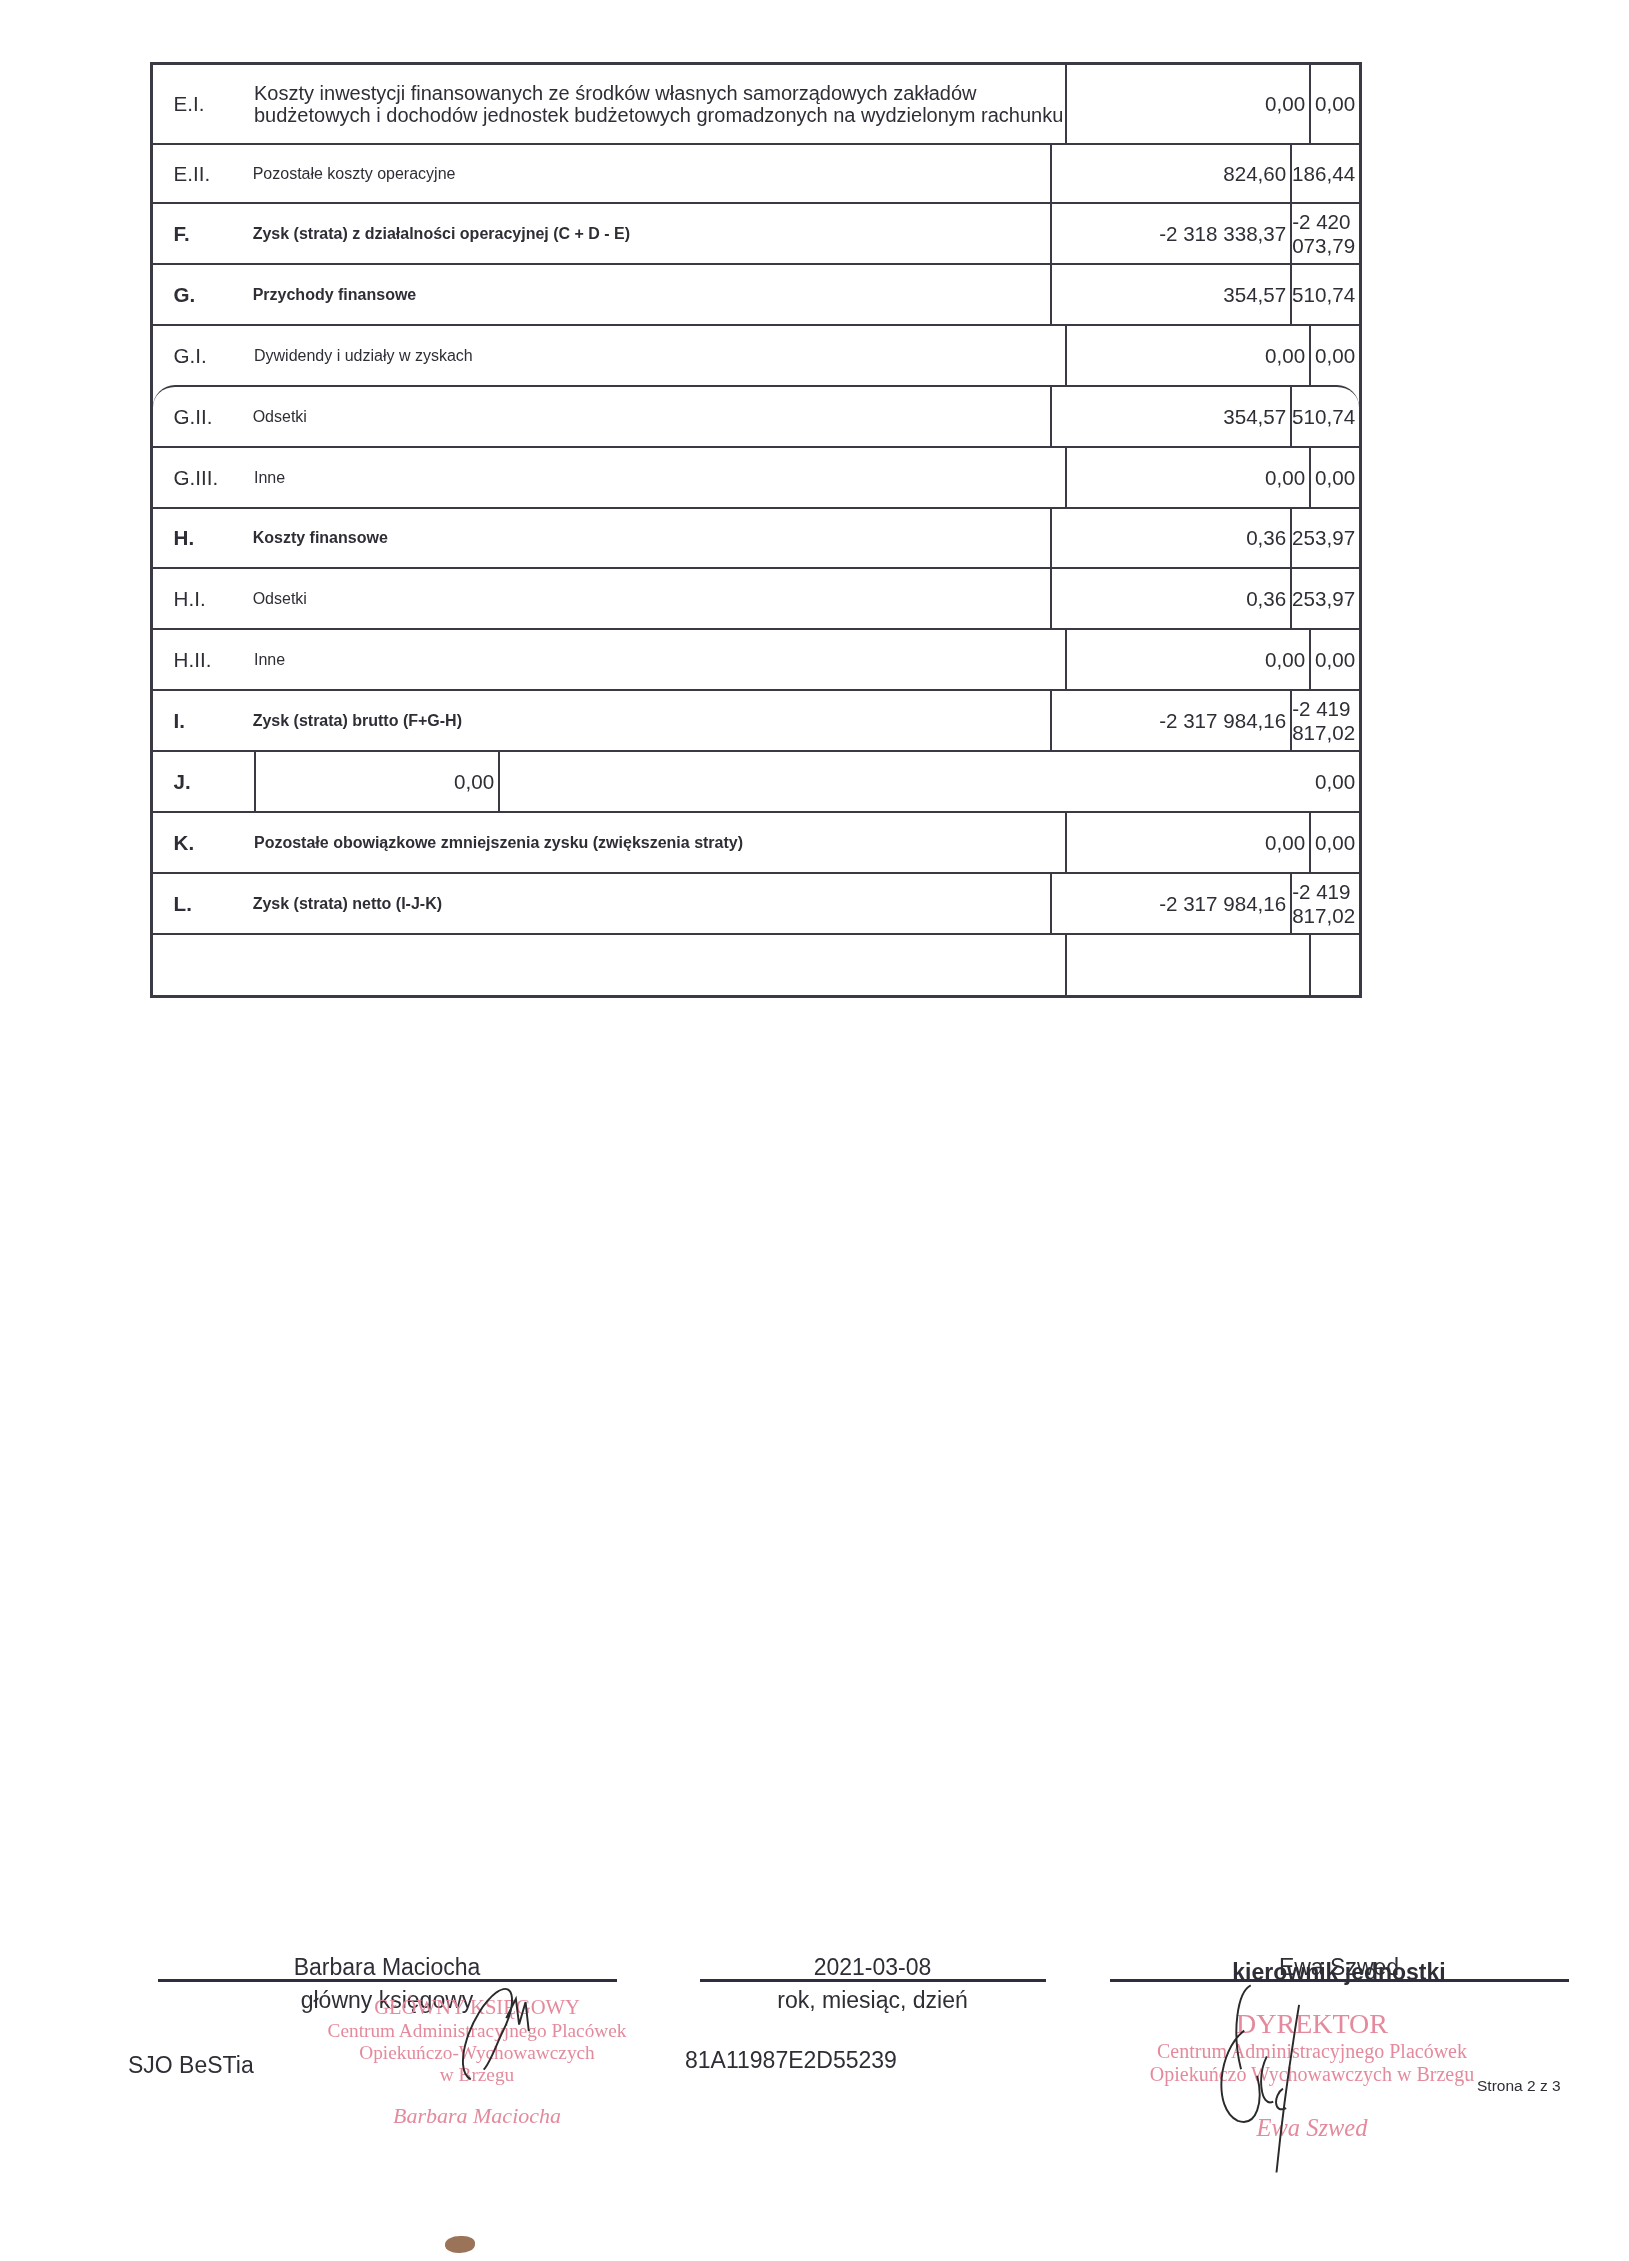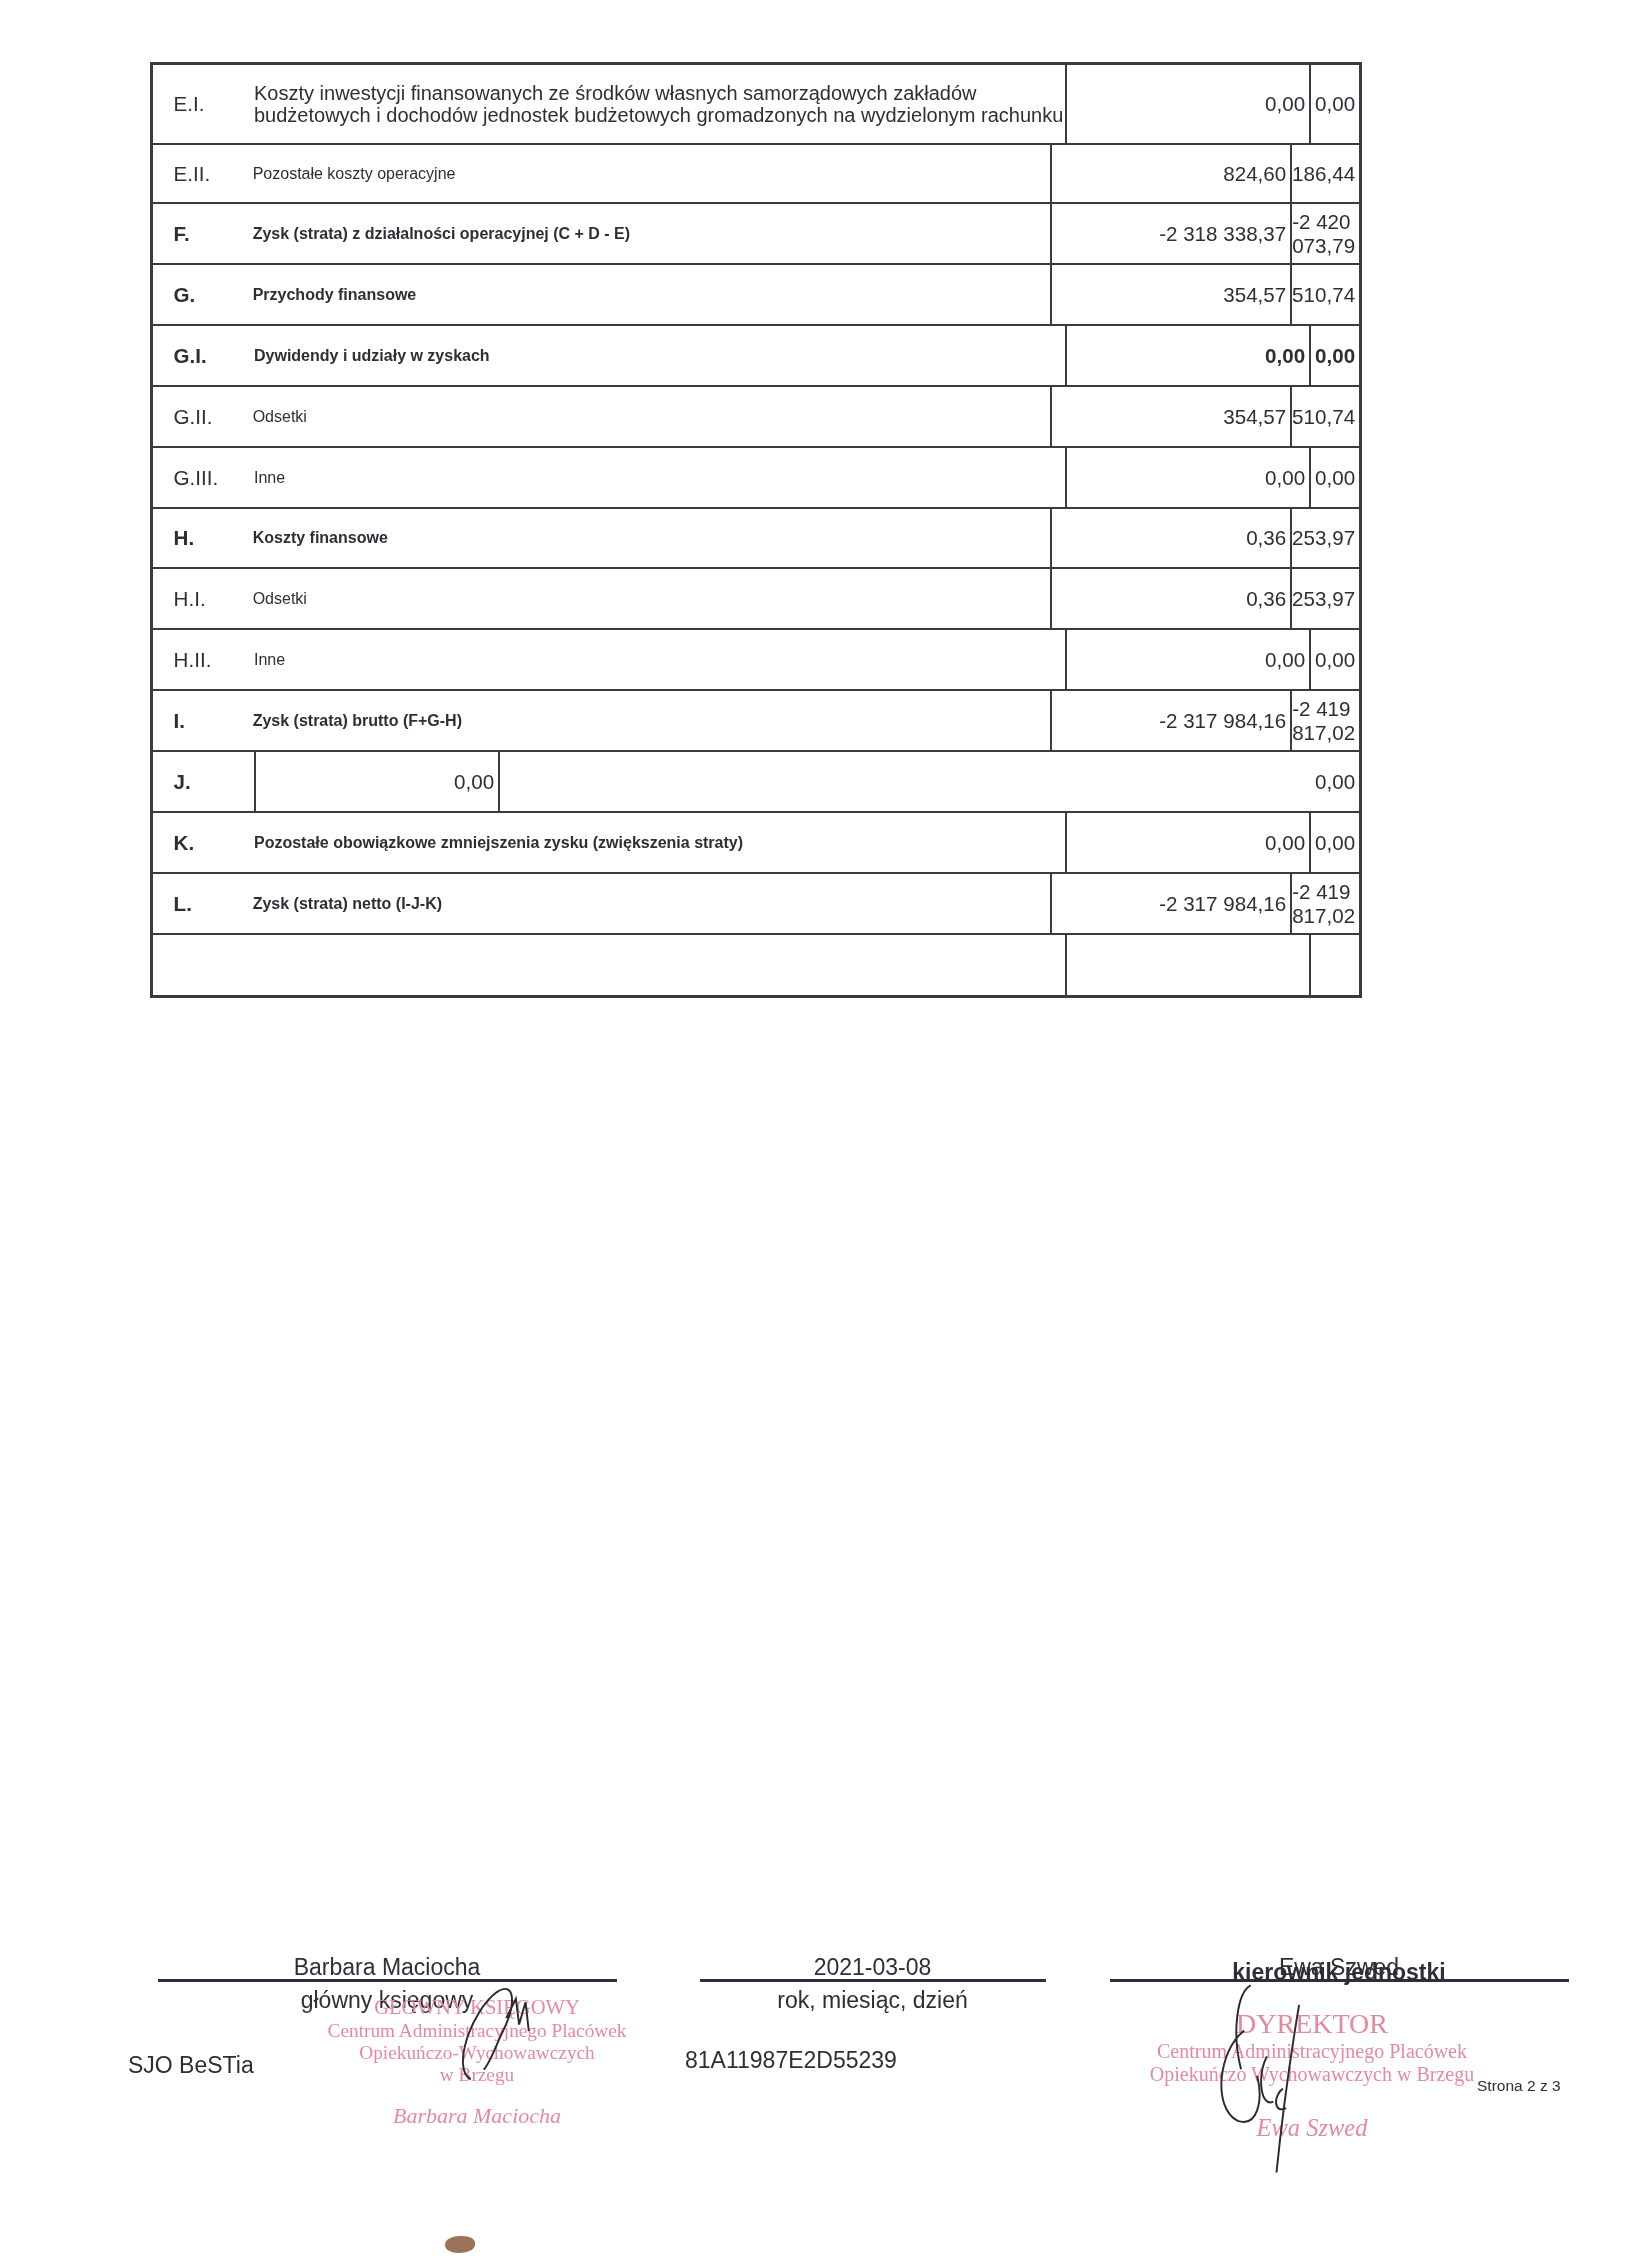--- a/index.html
+++ b/index.html
@@ -47,27 +47,27 @@
     <div class="desc bold">Zysk (strata) z działalności operacyjnej (C + D - E)</div>
     <div class="val v1">-2 318 338,37</div>
     <div class="val v2">-2 420 073,79</div>
   </div>
     <div class="row" style="height: 61px;">
     <div class="code bold">G.</div>
     <div class="desc bold">Przychody finansowe</div>
     <div class="val v1">354,57</div>
     <div class="val v2">510,74</div>
   </div>
-    <div class="row" style="height: 61px; font-weight: bold;">
+    <div class="row" style="height: 61px;">
     <div class="code">G.I.</div>
     <div class="desc">Dywidendy i udziały w zyskach</div>
     <div class="val v1">0,00</div>
     <div class="val v2">0,00</div>
   </div>
-    <div class="row" style="height: 61px;">
+    <div class="row" style="height: 61px; border-radius: 22px;">
     <div class="code">G.II.</div>
     <div class="desc">Odsetki</div>
     <div class="val v1">354,57</div>
     <div class="val v2">510,74</div>
   </div>
     <div class="row" style="height: 61px;">
     <div class="code">G.III.</div>
     <div class="desc">Inne</div>
     <div class="val v1">0,00</div>
     <div class="val v2">0,00</div>

